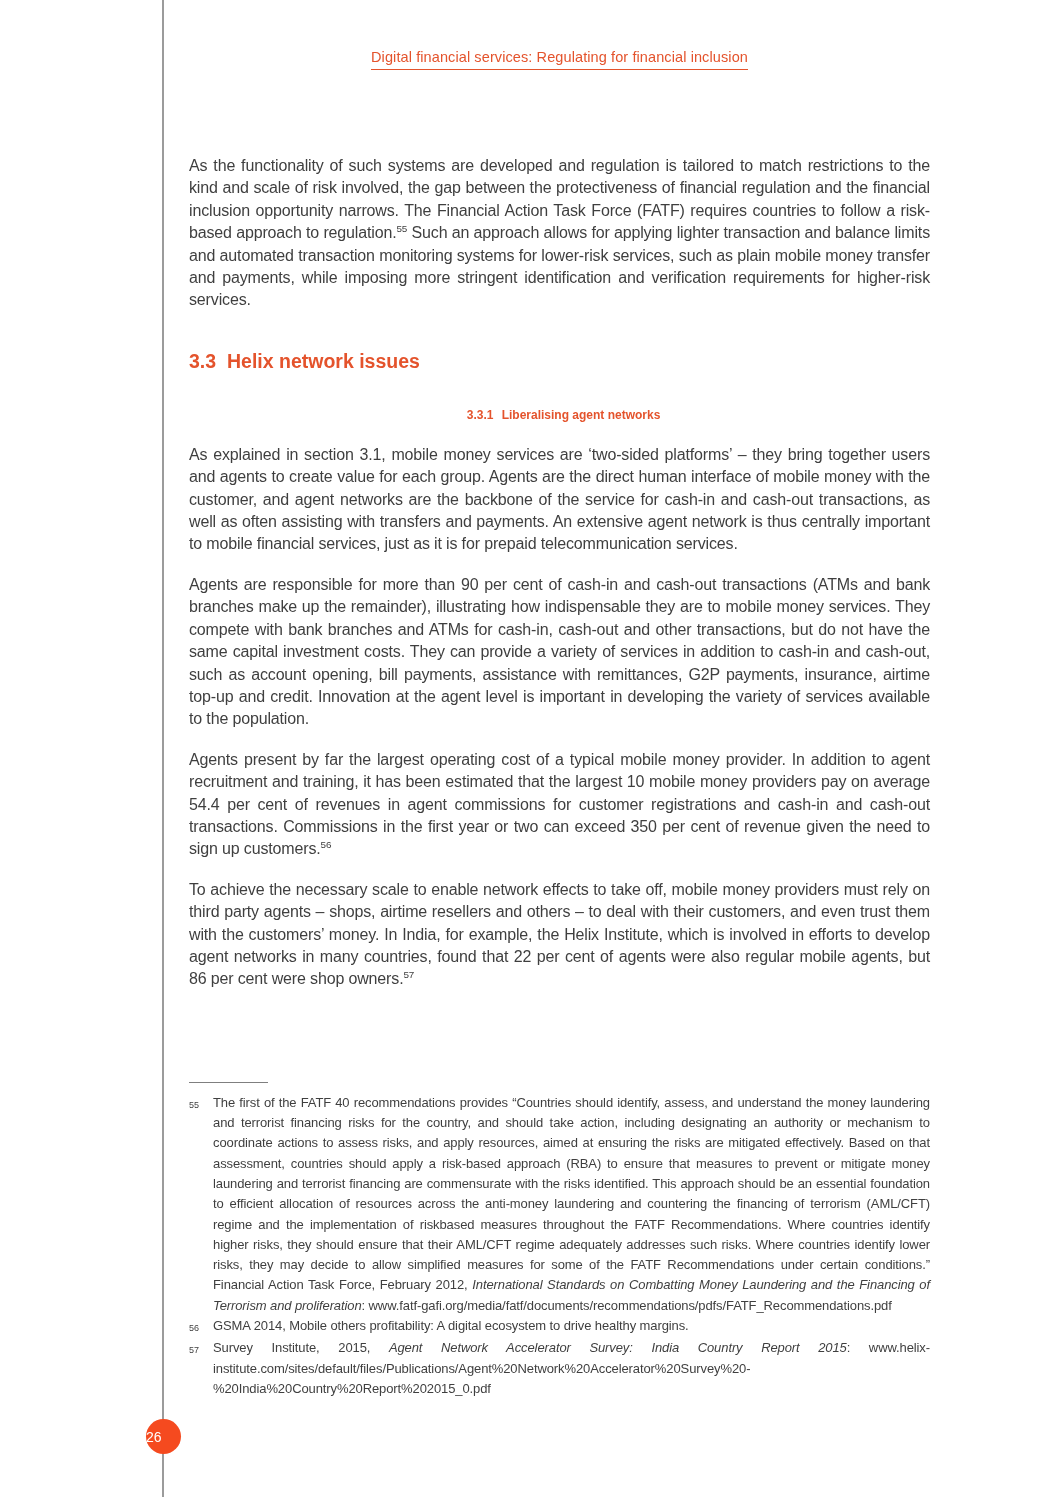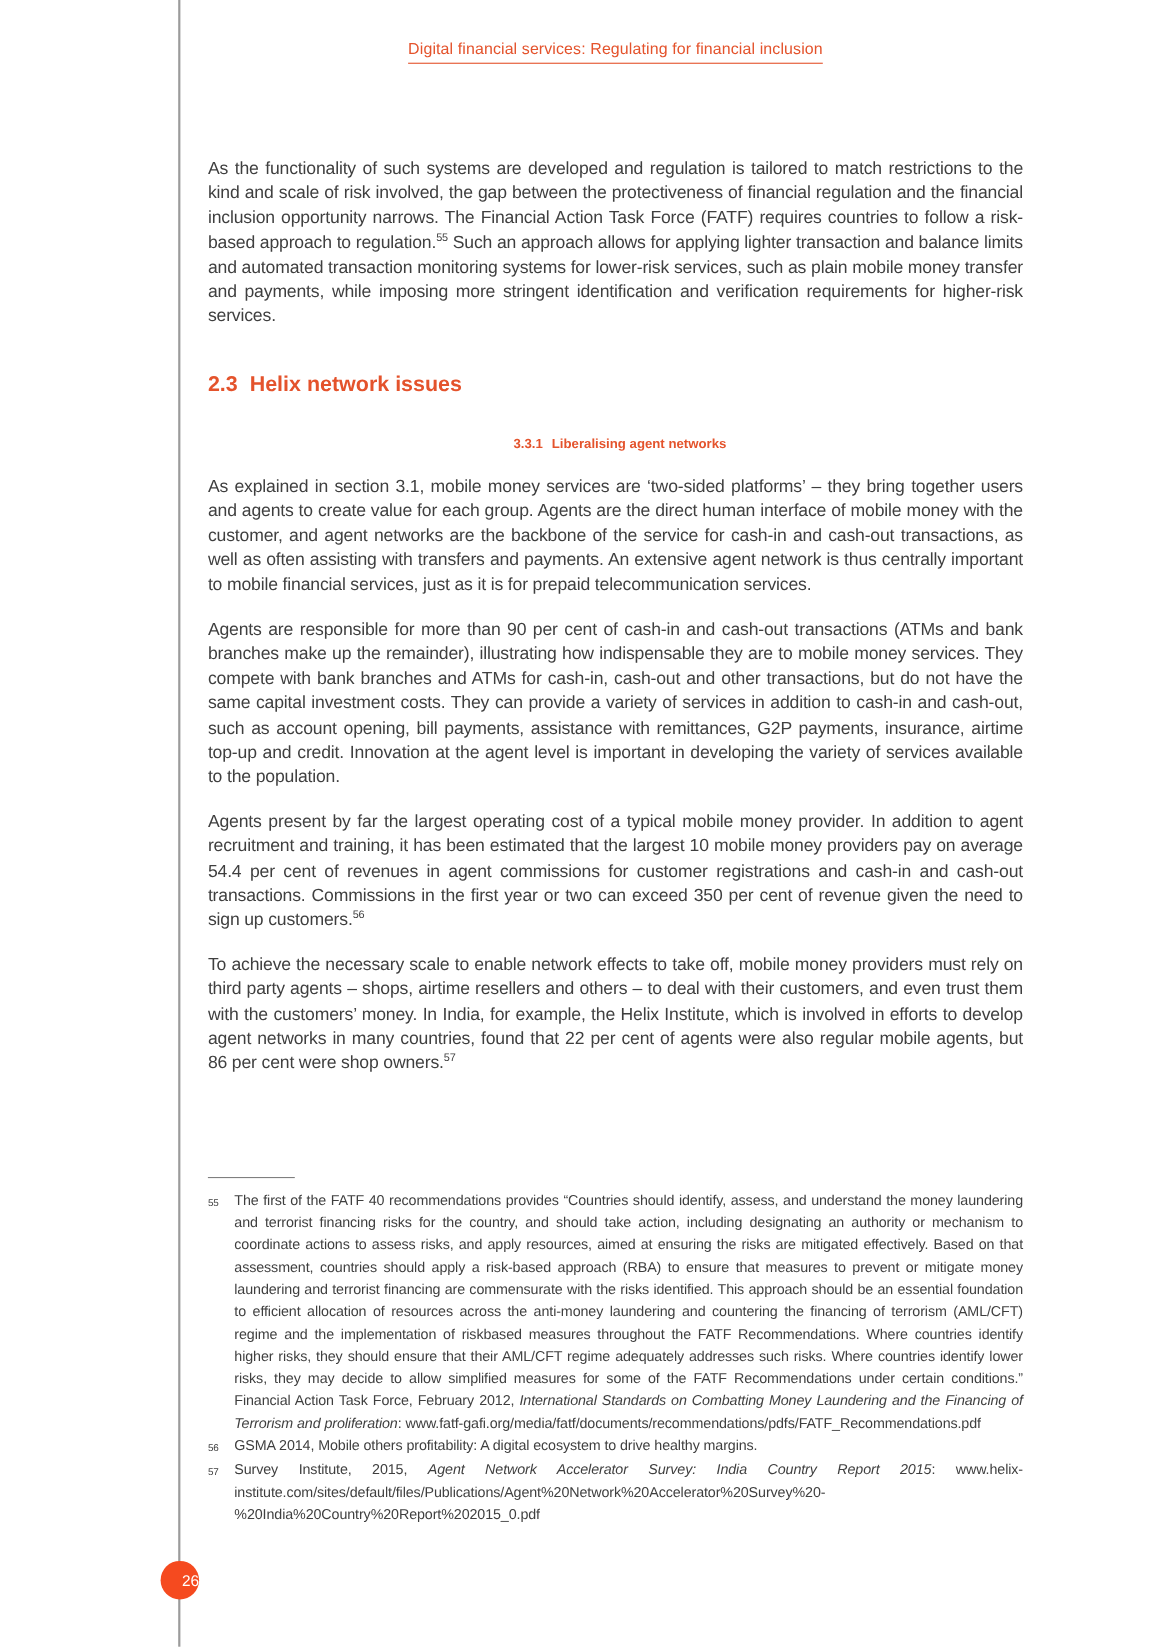--- a/index.html
+++ b/index.html
@@ -16,21 +16,21 @@
     left: 162px; top: 0;
     width: 2px; height: 1497px;
     background: var(--rule-gray, #9b9b9b);
   }
   .content {
     position: absolute;
     left: 189px; top: 0;
     width: 741px;
   }
   .running-header {
-    padding-top: 36px;
+    padding-top: 48px;
     text-align: center;
   }
   .running-header span {
     display: inline-block;
     color: var(--accent, #e4532c);
     font-size: 14.5px;
     letter-spacing: 0.1px;
     border-bottom: 1px solid var(--accent, #e4532c);
     padding-bottom: 4px;
   }
@@ -94,40 +94,40 @@
   .page-badge {
     position: absolute;
     left: 146px; top: 1419px;
     width: 35px; height: 35px;
     border-radius: 50%;
     background: var(--badge, #f54a1f);
     color: #ffffff;
     font-size: 14px;
     display: flex;
     align-items: center;
-    justify-content: flex-end;
+    justify-content: flex-start;
   }
 </style>
 </head>
 <body>
 
 <div>
 
   <div class="left-rule"></div>
 
   <div class="content">
 
     <div class="running-header">
       <span>Digital financial services: Regulating for financial inclusion</span>
     </div>
 
     <p class="body-par first"><span>As the functionality of such systems are developed and regulation is tailored to match restrictions to the kind and scale of risk involved, the gap between the protectiveness of financial regulation and the financial inclusion opportunity narrows. The Financial Action Task Force (FATF) requires countries to follow a risk-based approach to regulation.</span><sup>55</sup><span> Such an approach allows for applying lighter transaction and balance limits and automated transaction monitoring systems for lower-risk services, such as plain mobile money transfer and payments, while imposing more stringent identification and verification requirements for higher-risk services.</span></p>
 
     <h2 class="sec-heading">
-      <span class="h-num">2.3</span><span>Helix network issues</span>
+      <span class="h-num">3.3</span><span>Helix network issues</span>
     </h2>
 
     <h3 class="subsec-heading">
       <span class="h-num">3.3.1</span><span>Liberalising agent networks</span>
     </h3>
 
     <p class="body-par"><span>As explained in section 3.1, mobile money services are ‘two-sided platforms’ – they bring together users and agents to create value for each group. Agents are the direct human interface of mobile money with the customer, and agent networks are the backbone of the service for cash-in and cash-out transactions, as well as often assisting with transfers and payments. An extensive agent network is thus centrally important to mobile financial services, just as it is for prepaid telecommunication services.</span></p>
     <p class="body-par"><span>Agents are responsible for more than 90 per cent of cash-in and cash-out transactions (ATMs and bank branches make up the remainder), illustrating how indispensable they are to mobile money services. They compete with bank branches and ATMs for cash-in, cash-out and other transactions, but do not have the same capital investment costs. They can provide a variety of services in addition to cash-in and cash-out, such as account opening, bill payments, assistance with remittances, G2P payments, insurance, airtime top-up and credit. Innovation at the agent level is important in developing the variety of services available to the population.</span></p>
     <p class="body-par"><span>Agents present by far the largest operating cost of a typical mobile money provider. In addition to agent recruitment and training, it has been estimated that the largest 10 mobile money providers pay on average 54.4 per cent of revenues in agent commissions for customer registrations and cash-in and cash-out transactions. Commissions in the first year or two can exceed 350 per cent of revenue given the need to sign up customers.</span><sup>56</sup></p>
     <p class="body-par"><span>To achieve the necessary scale to enable network effects to take off, mobile money providers must rely on third party agents – shops, airtime resellers and others – to deal with their customers, and even trust them with the customers’ money. In India, for example, the Helix Institute, which is involved in efforts to develop agent networks in many countries, found that 22 per cent of agents were also regular mobile agents, but 86 per cent were shop owners.</span><sup>57</sup></p>

